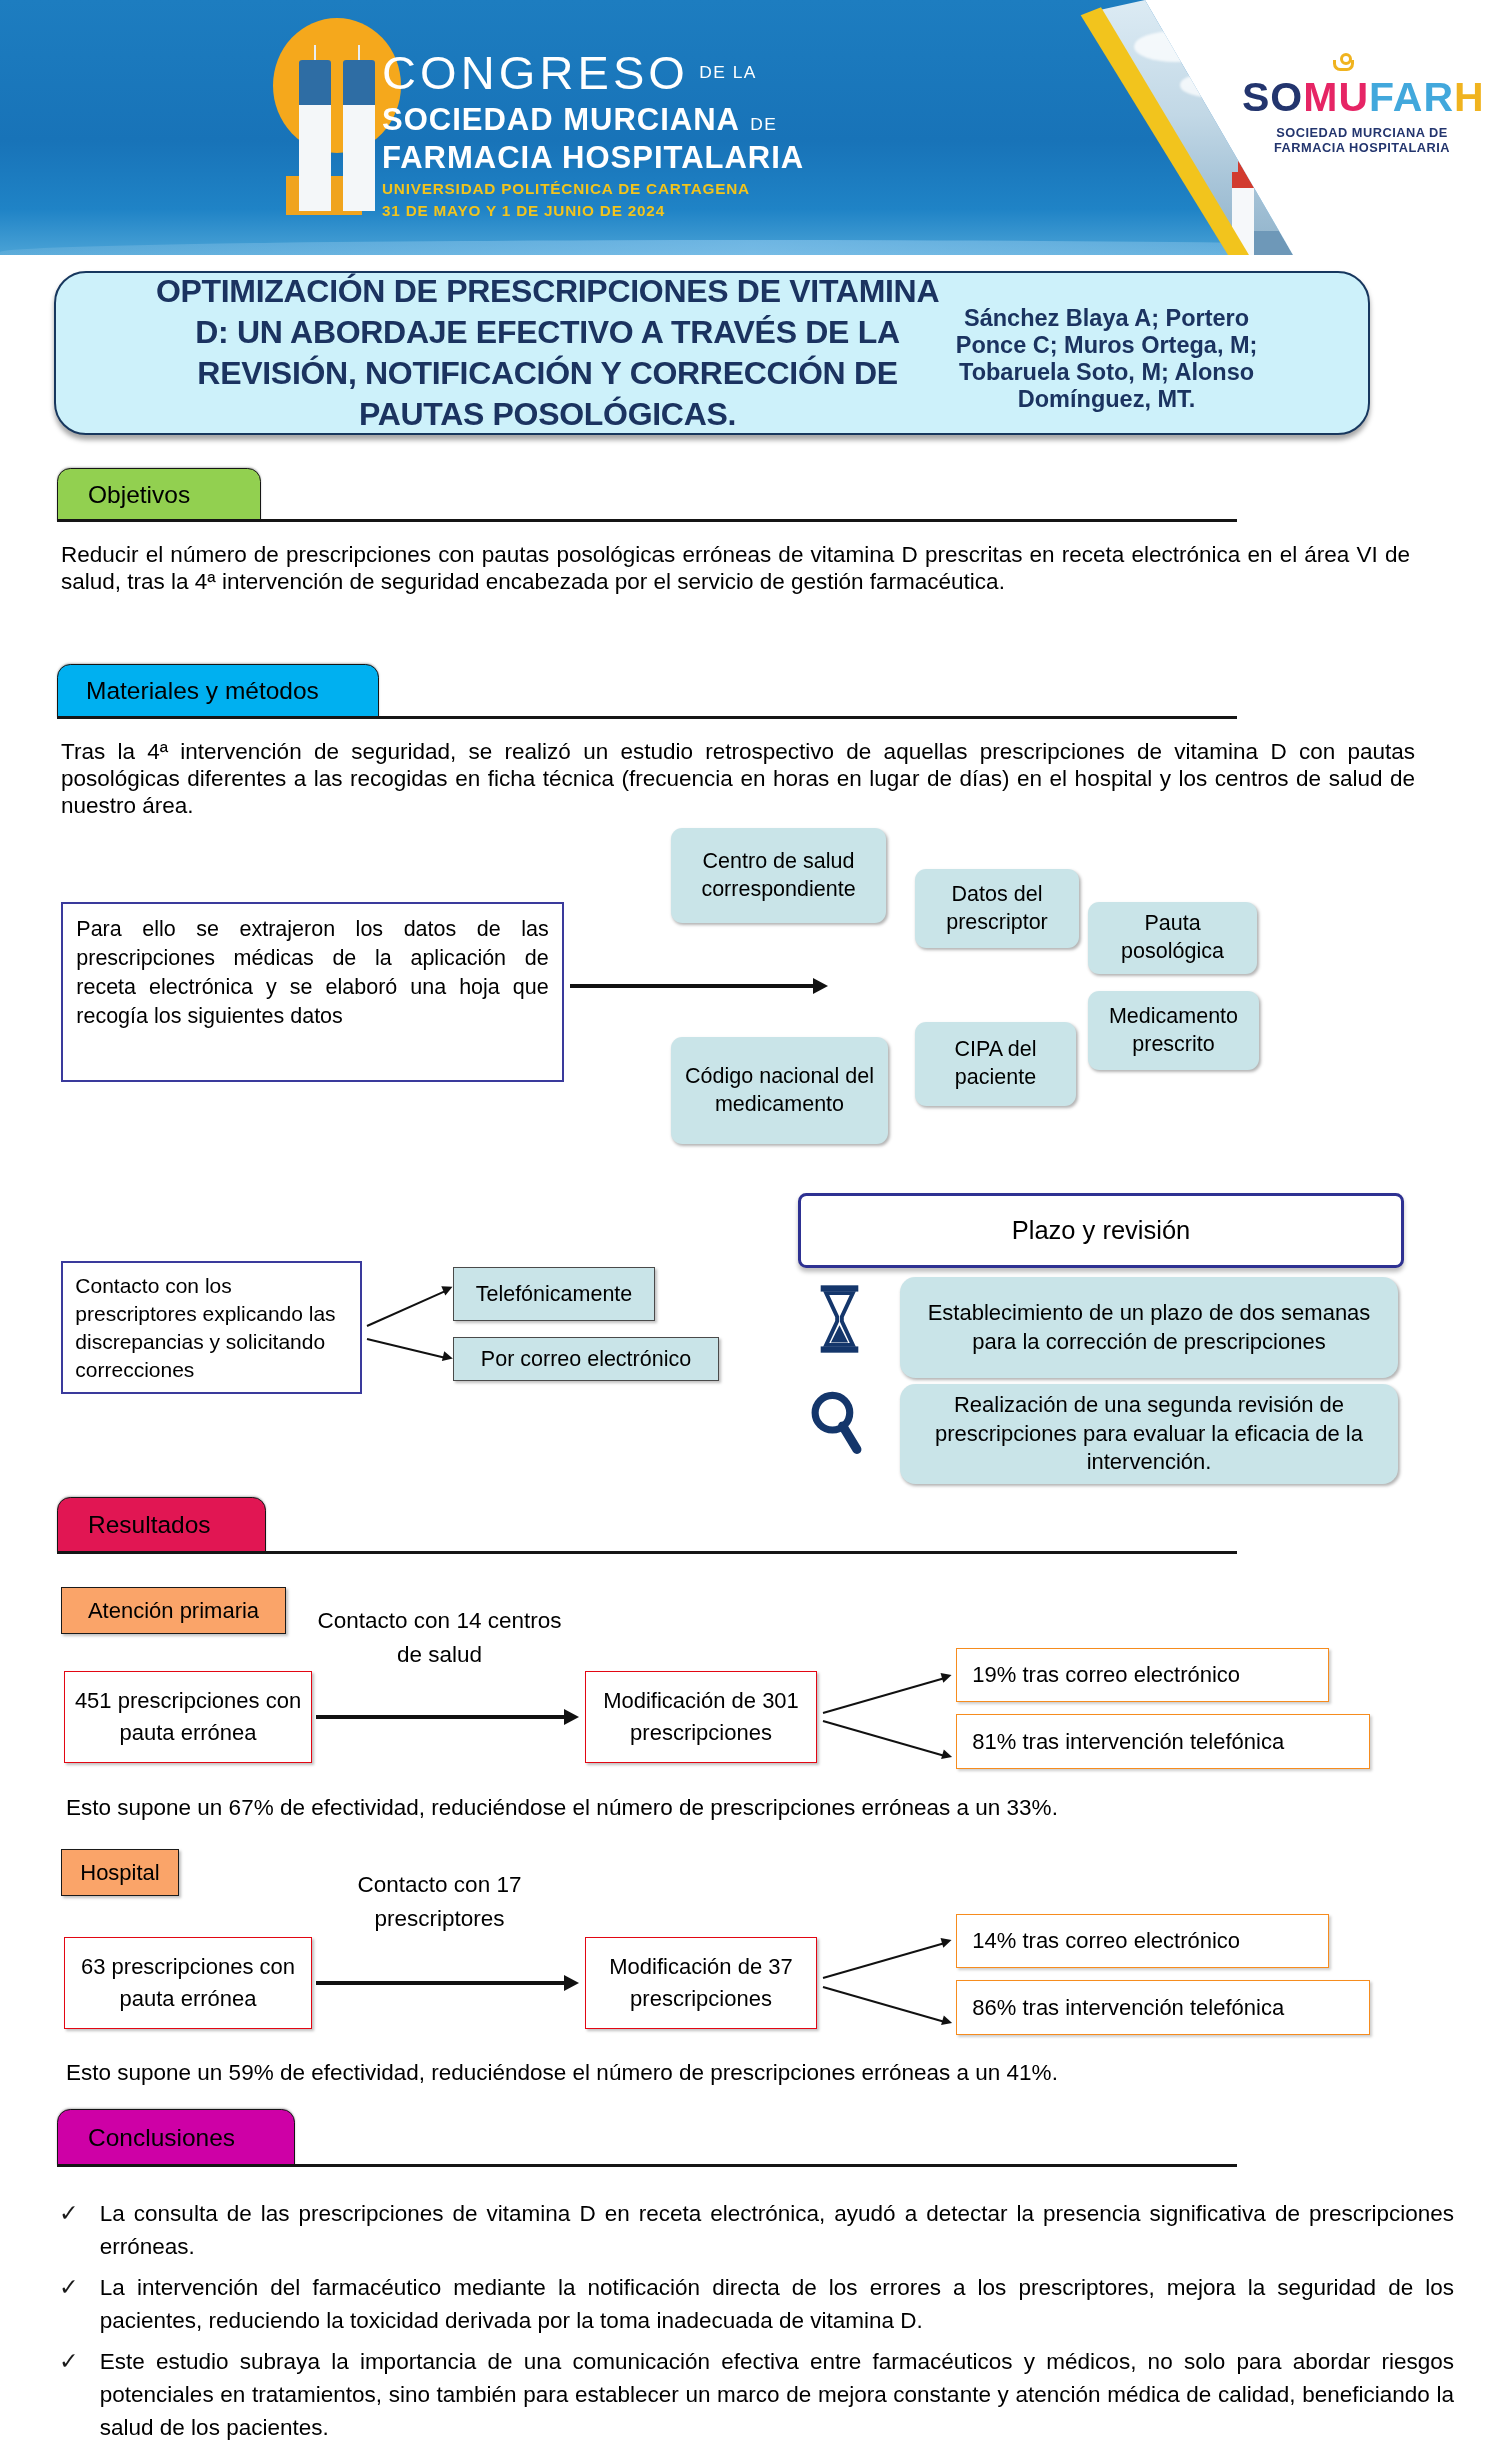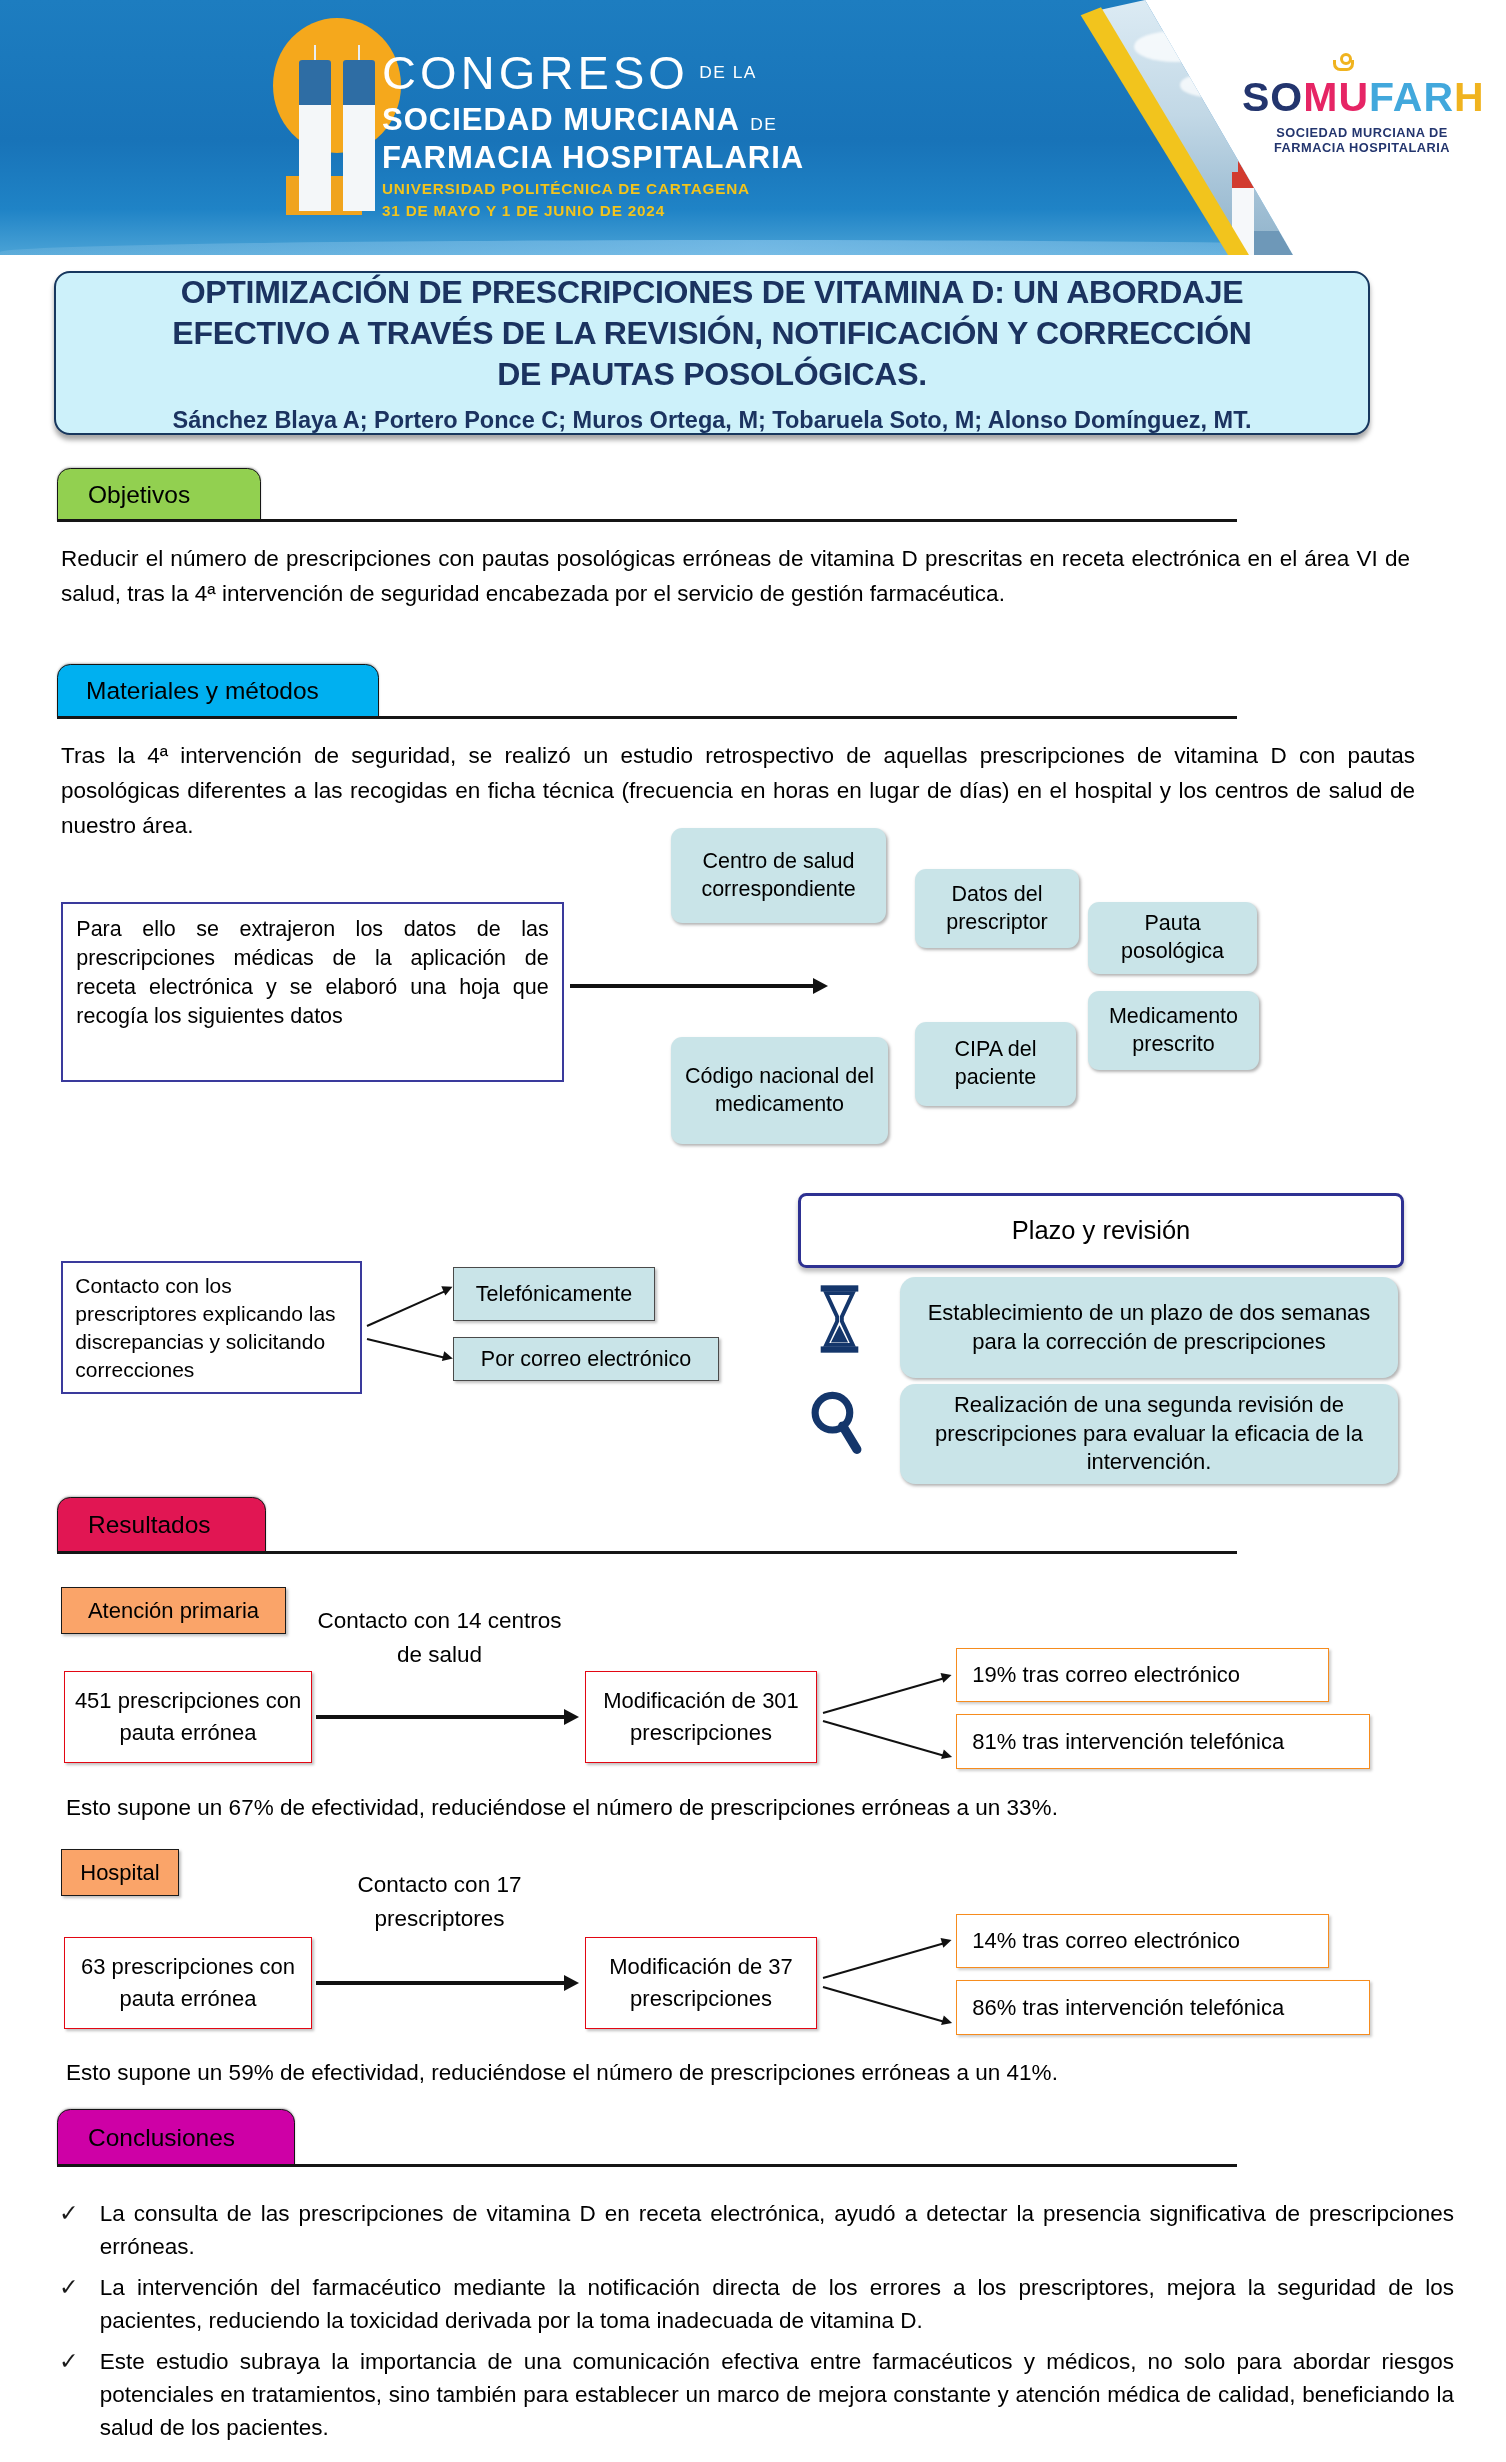--- a/index.html
+++ b/index.html
@@ -43,36 +43,36 @@
     clip-path:polygon(72px 0,433px 0,433px 255px,220px 255px);background:#ffffff;}
   #somufarh{position:absolute;left:1242px;top:77px;width:240px;text-align:center;}
   #somufarh-acronym{position:relative;display:inline-block;font-size:41px;font-weight:800;letter-spacing:1px;line-height:1;}
   .sm-so{color:#23356e;} .sm-mu{color:#e62565;} .sm-far{color:#42a8dc;} .sm-h{color:#f0b31f;}
   #mortar{position:absolute;left:91px;top:-17.4px;width:15.3px;height:8.2px;border:3.6px solid #f0b31f;border-top:none;border-radius:0 0 7.2px 7.2px;}
   #mortar-knob{position:absolute;left:98px;top:-24.5px;width:6.1px;height:6.1px;border:3.1px solid #f0b31f;border-radius:50%;}
   #somufarh-sub{margin-top:7.2px;font-size:12.8px;font-weight:700;color:#23356e;letter-spacing:0.5px;}
 
   
   #title-box{position:absolute;left:54px;top:271px;width:1316px;height:164px;background:#CDF1FA;
-    border:2.6px solid #17375E;border-radius:16px;box-shadow:0 4.1px 5.1px rgba(0,0,0,.35);
-    display:flex;flex-direction:column;align-items:center;justify-content:center;padding:0 97px;box-sizing:border-box;}
+    border:2.6px solid #17375E;border-radius:32px;box-shadow:0 4.1px 5.1px rgba(0,0,0,.35);
+    display:flex;flex-direction:row;align-items:center;justify-content:center;padding:0 97px;box-sizing:border-box;}
   #poster-title{font-size:32px;font-weight:800;color:#1B3360;text-align:center;line-height:1.28;letter-spacing:-0.3px;}
   #poster-authors{margin-top:11.2px;font-size:23.5px;font-weight:600;color:#1B3360;text-align:center;}
 
   
   .sec-head{position:absolute;border:1.5px solid #151515;border-radius:13.3px 13.3px 0 0;
     display:flex;align-items:center;padding:0 30px;box-sizing:border-box;font-size:24.5px;
     box-shadow:0 -1px 2px rgba(0,0,0,.25);}
   .sec-line{position:absolute;height:2.6px;background:#151515;}
   #head-objetivos{background:#92D050;}
   #head-materiales{background:#00B0F0;}
   #head-resultados{background:#E11653;}
   #head-conclusiones{background:#CE00A6;}
 
-  .bodytext{position:absolute;font-size:22.5px;line-height:35px;text-align:justify;}
+  .bodytext{position:absolute;font-size:22.5px;line-height:27px;text-align:justify;}
 
   
   .navybox{position:absolute;background:#fff;border:2px solid #3a3a9c;box-sizing:border-box;
     font-size:21.5px;line-height:29px;padding:11.2px 13.3px;text-align:justify;}
   .bluebox{position:absolute;background:#C9E4E8;border-radius:11.2px;display:flex;align-items:center;justify-content:center;
     text-align:center;font-size:21.5px;line-height:1.3;padding:5.1px 11.2px;box-sizing:border-box;
     box-shadow:1.5px 2px 3.1px rgba(0,0,0,.3);}
   .teal-sm{position:absolute;background:#C9E4E8;border:1px solid #4a4a4a;display:flex;align-items:center;justify-content:center;
     font-size:21.5px;box-sizing:border-box;box-shadow:1.5px 2px 2.6px rgba(0,0,0,.25);}
   #plazo-box{position:absolute;background:#fff;border:3.1px solid #2E3192;border-radius:8.2px;

